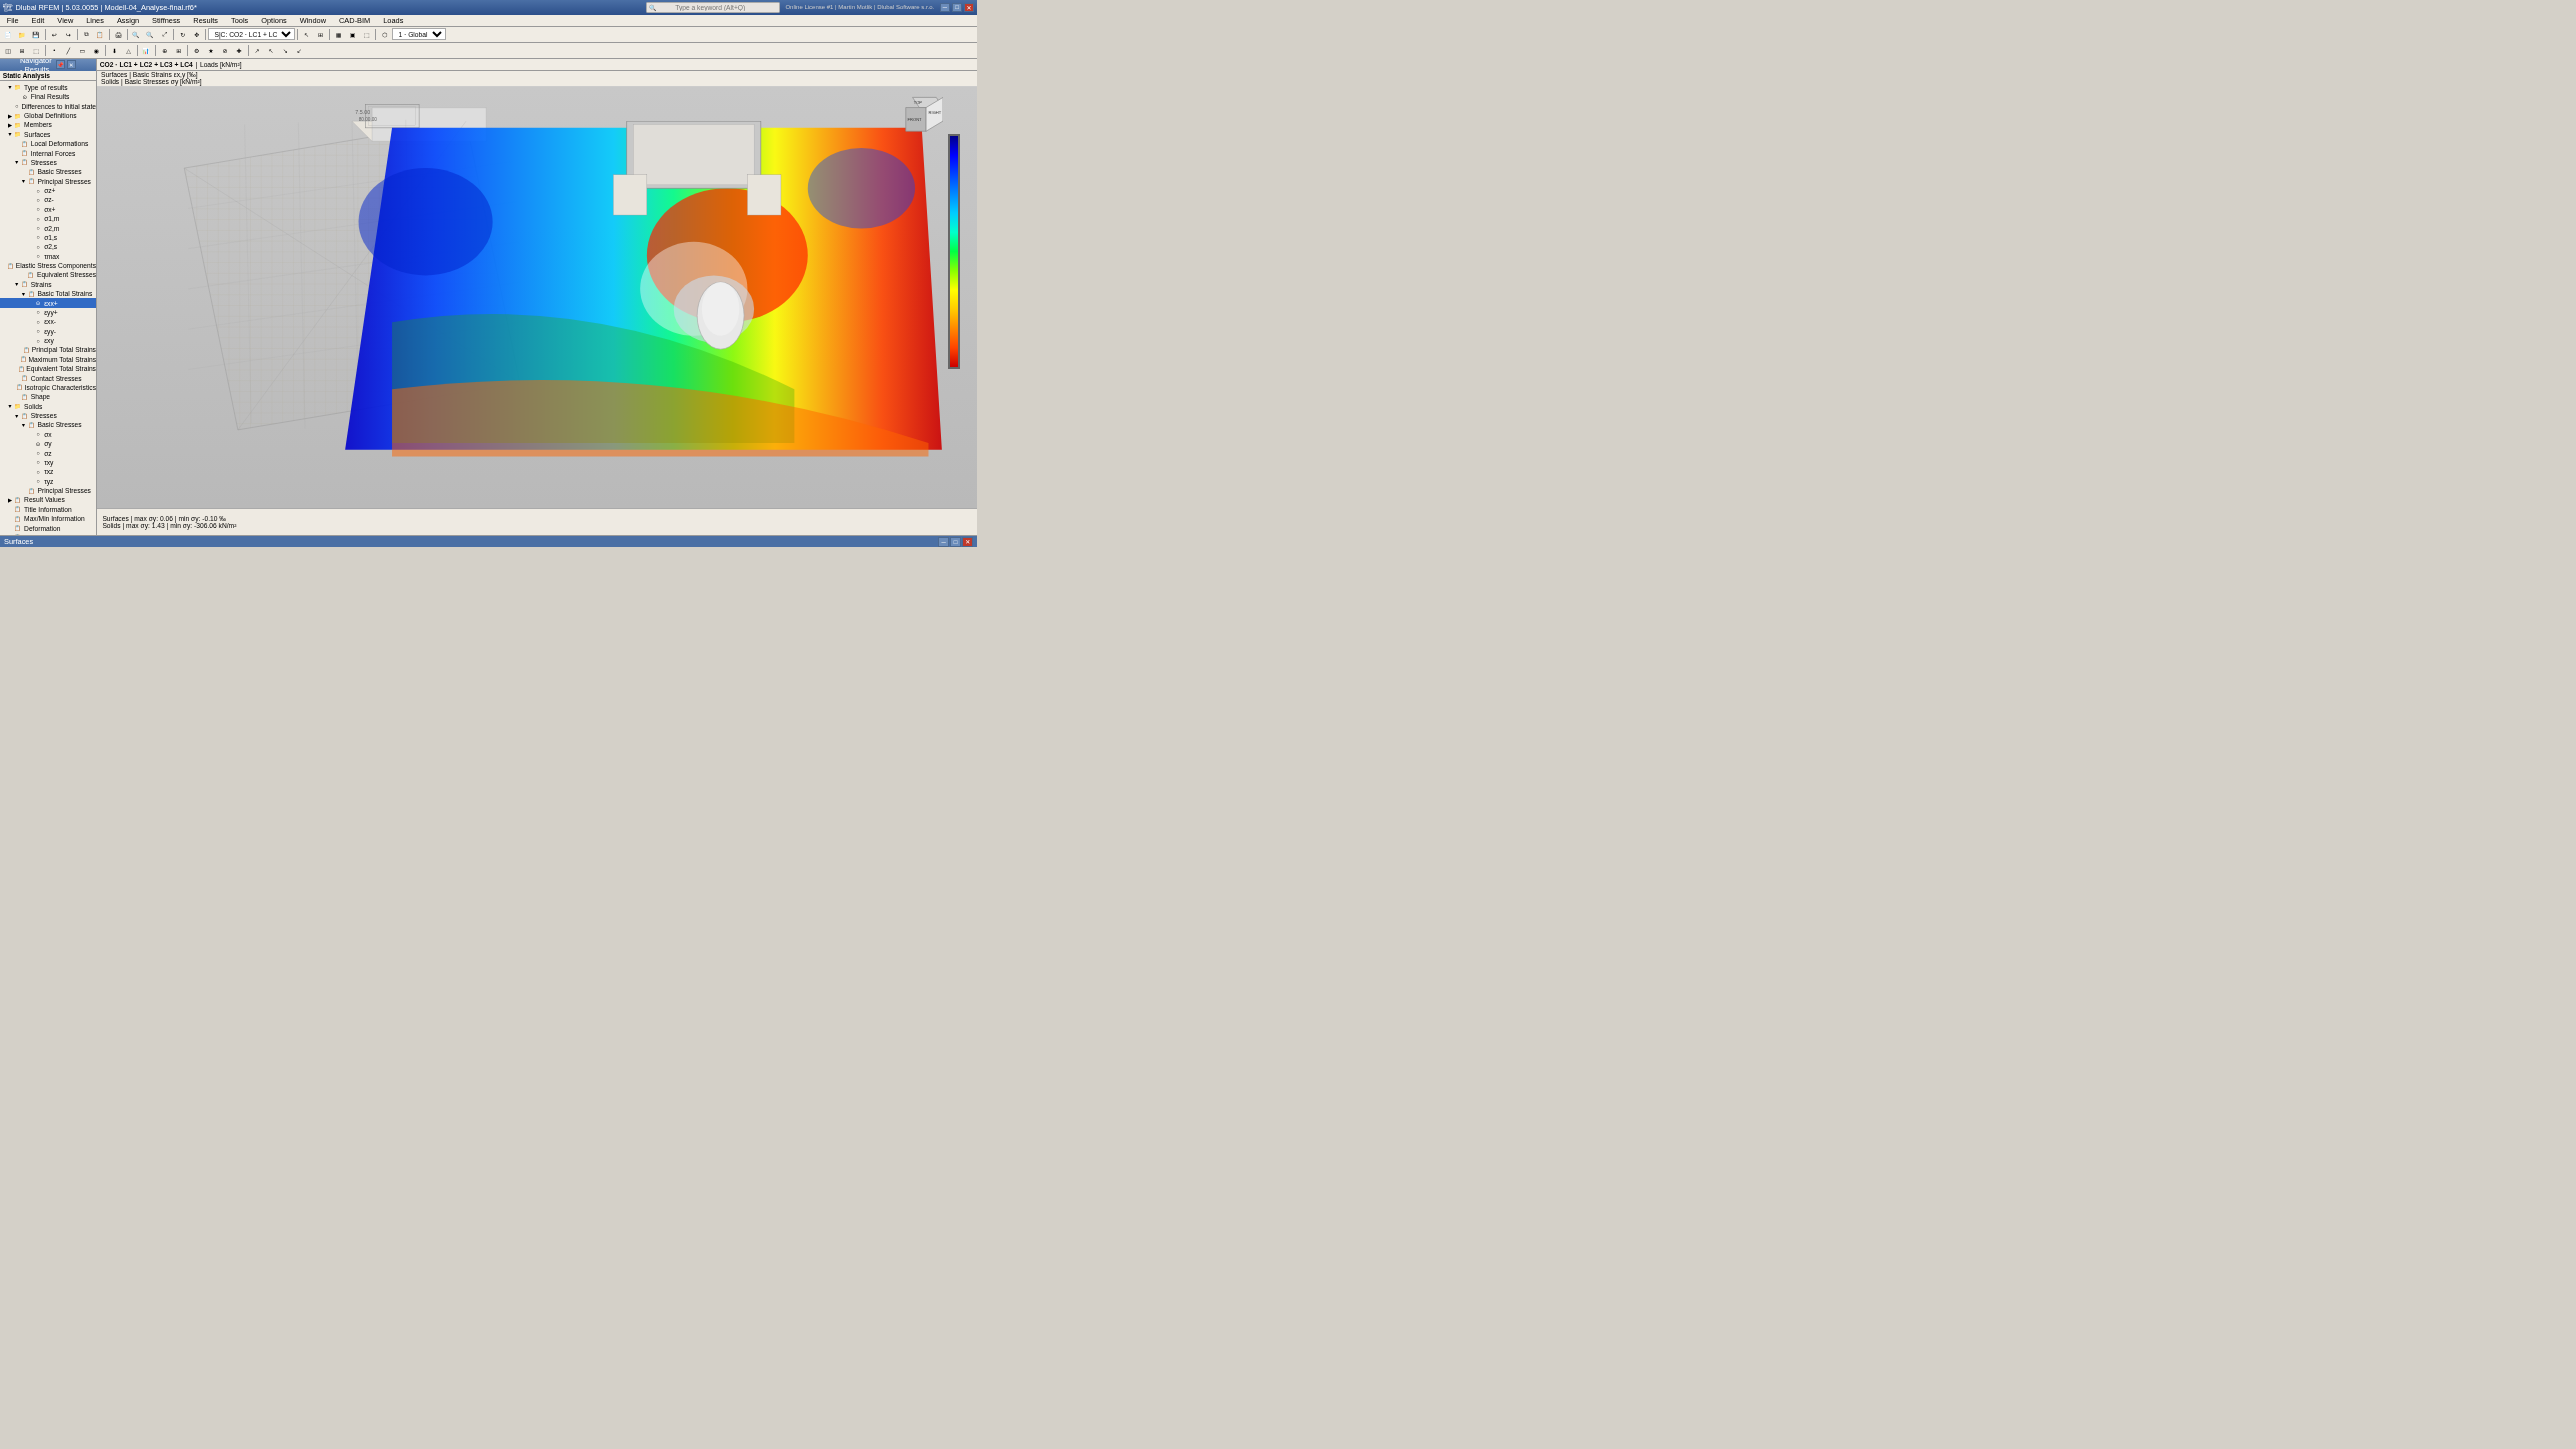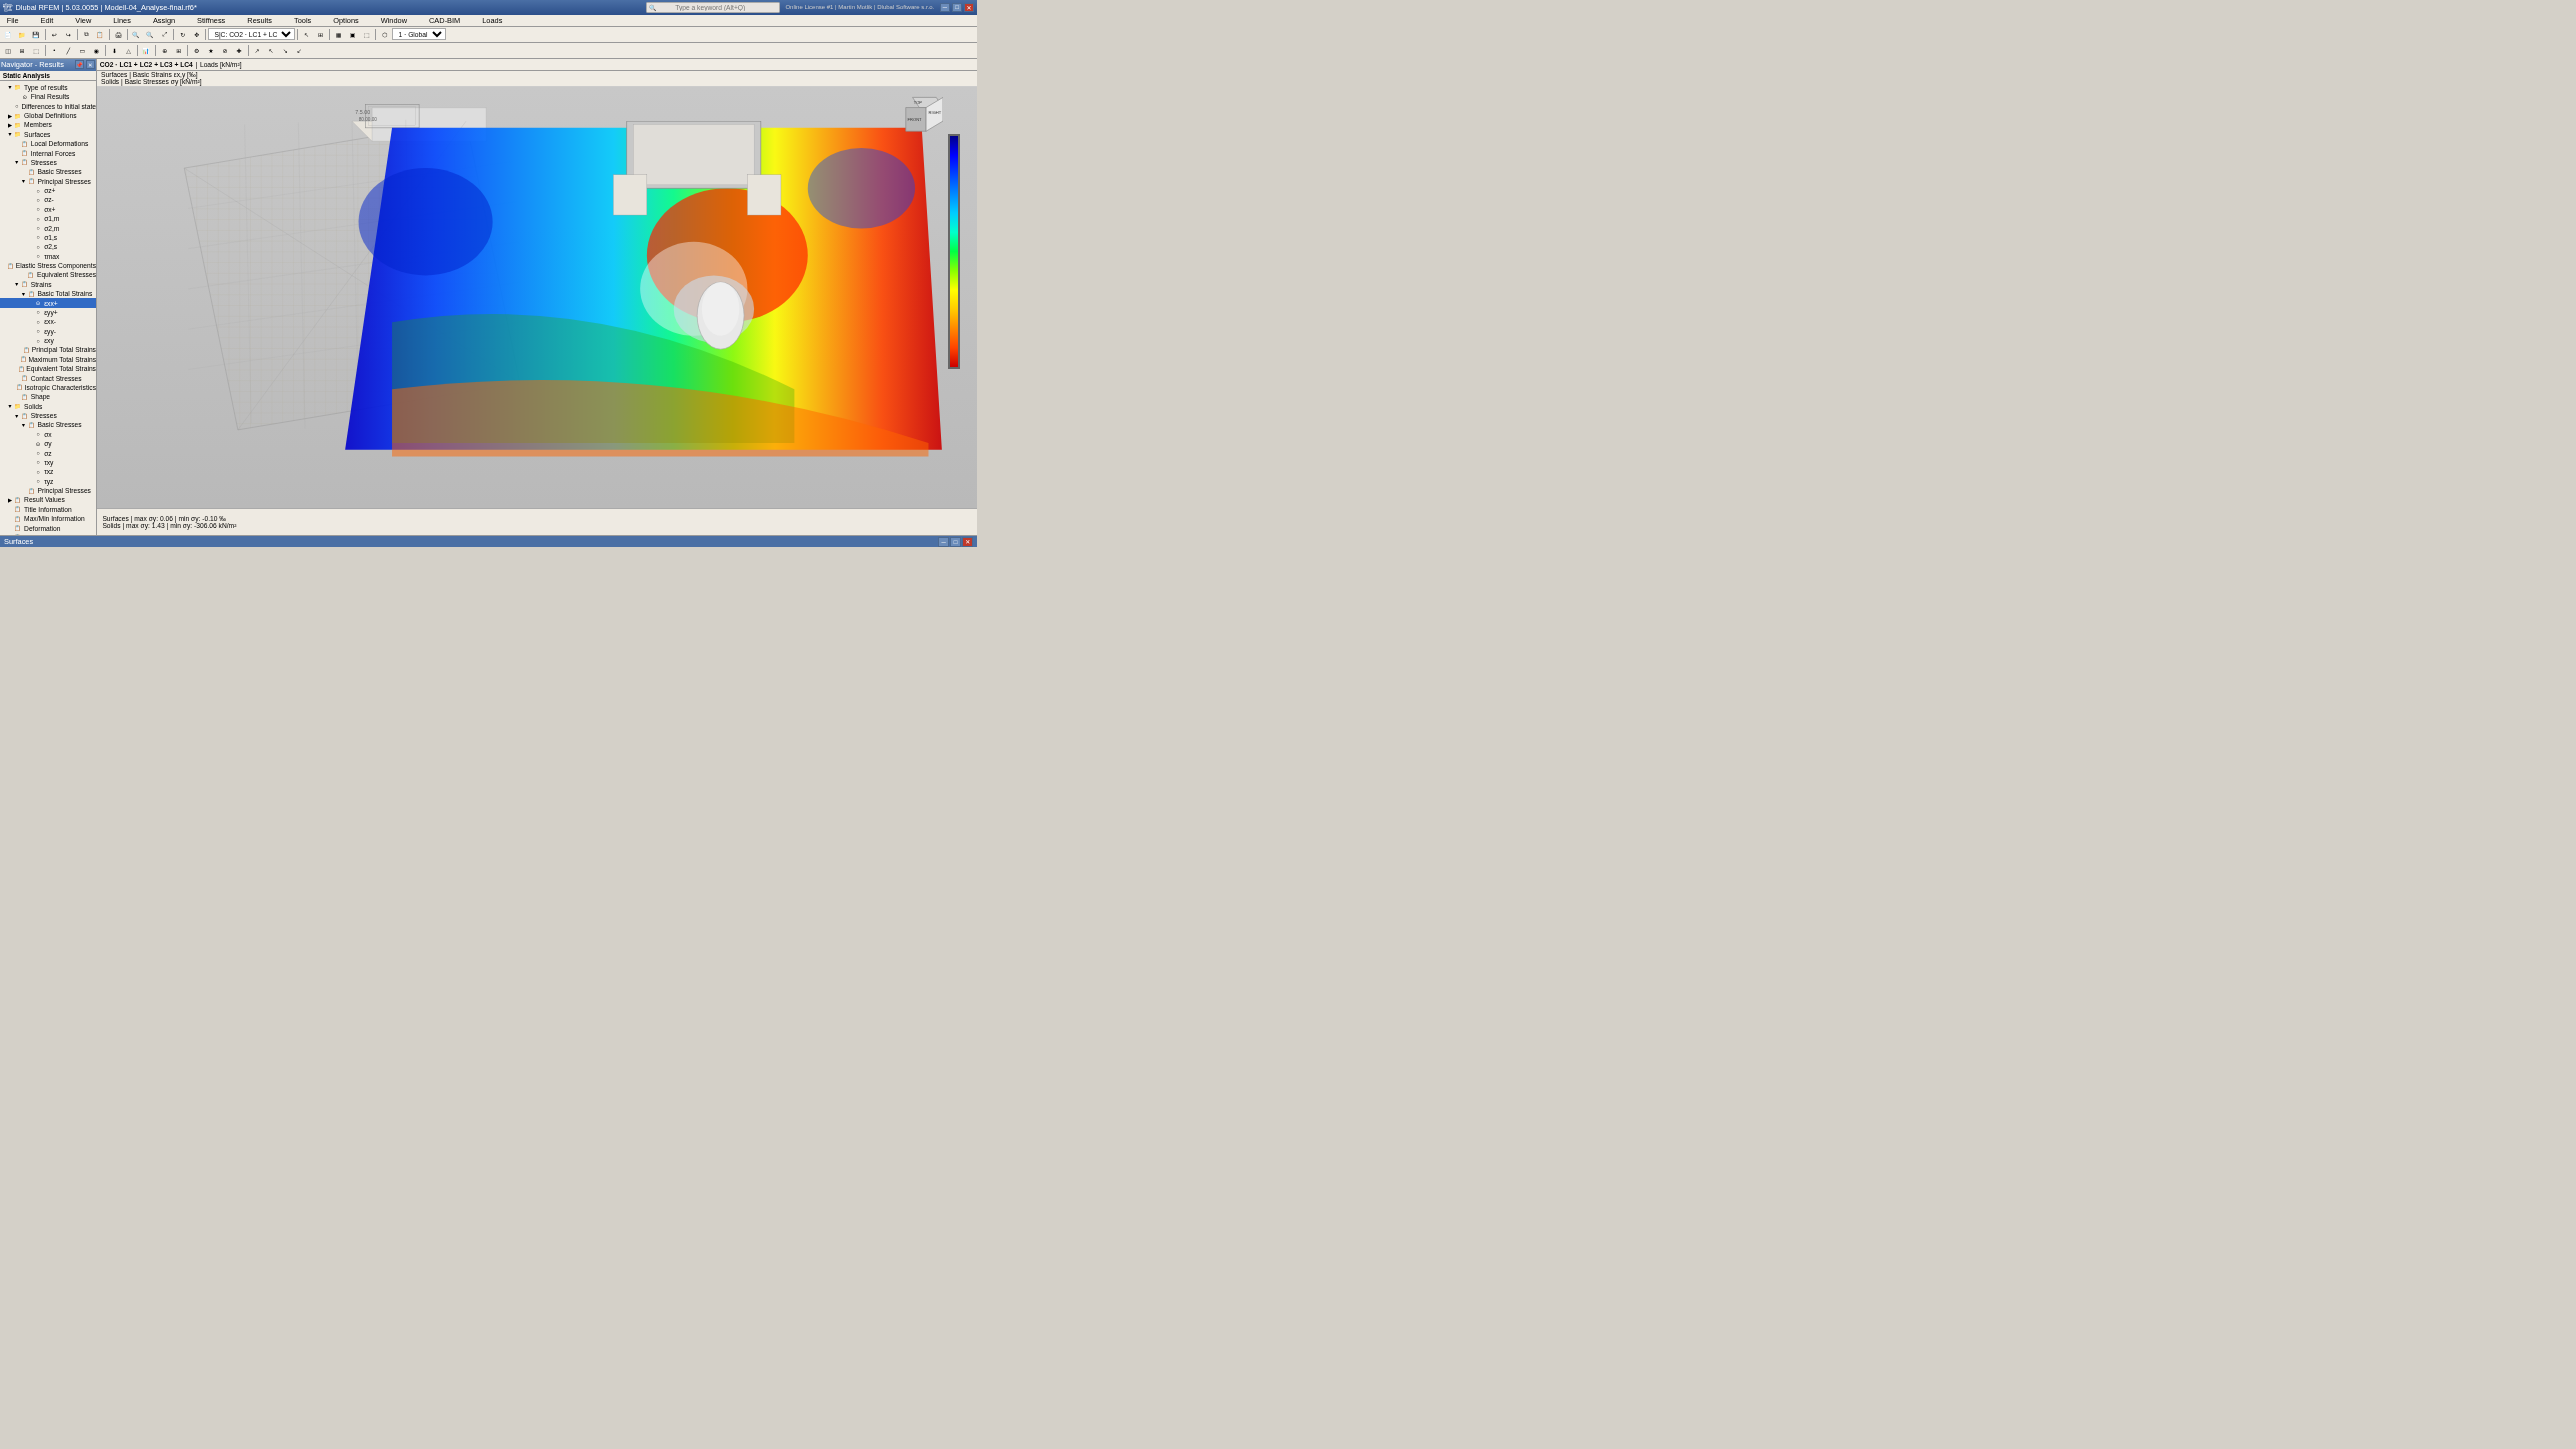--- a/index.html
+++ b/index.html
@@ -39,21 +39,21 @@
     .win-btn.close { background: #c0392b; }
 
     
     #menu-bar {
       height: 12px;
       background: #f0ece4;
       display: flex;
       align-items: center;
       padding: 0 2.7px;
       border-bottom: 0.7px solid #999;
-      gap: 14px;
+      gap: 5px;
     }
     .menu-item {
       padding: 0.7px 4px;
       font-size: 7.4px;
       cursor: pointer;
     }
 
     
     .toolbar {
       height: 16px;
@@ -111,21 +111,21 @@
       display: flex;
       flex-direction: column;
     }
     #navigator-header {
       height: 12px;
       background: linear-gradient(to bottom, #6b8cba, #4a6fa5);
       color: white;
       font-size: 7.4px;
       display: flex;
       align-items: center;
-      padding: 0 1px;
+      padding: 0 20px;
       justify-content: space-between;
     }
     #navigator-header-icons { display: flex; gap: 1.3px; }
     .nav-header-btn {
       width: 9.4px; height: 9.4px;
       background: #6b8cba;
       border: 0.7px solid #4a6890;
       color: white;
       font-size: 5.4px;
       display: flex; align-items: center; justify-content: center;

